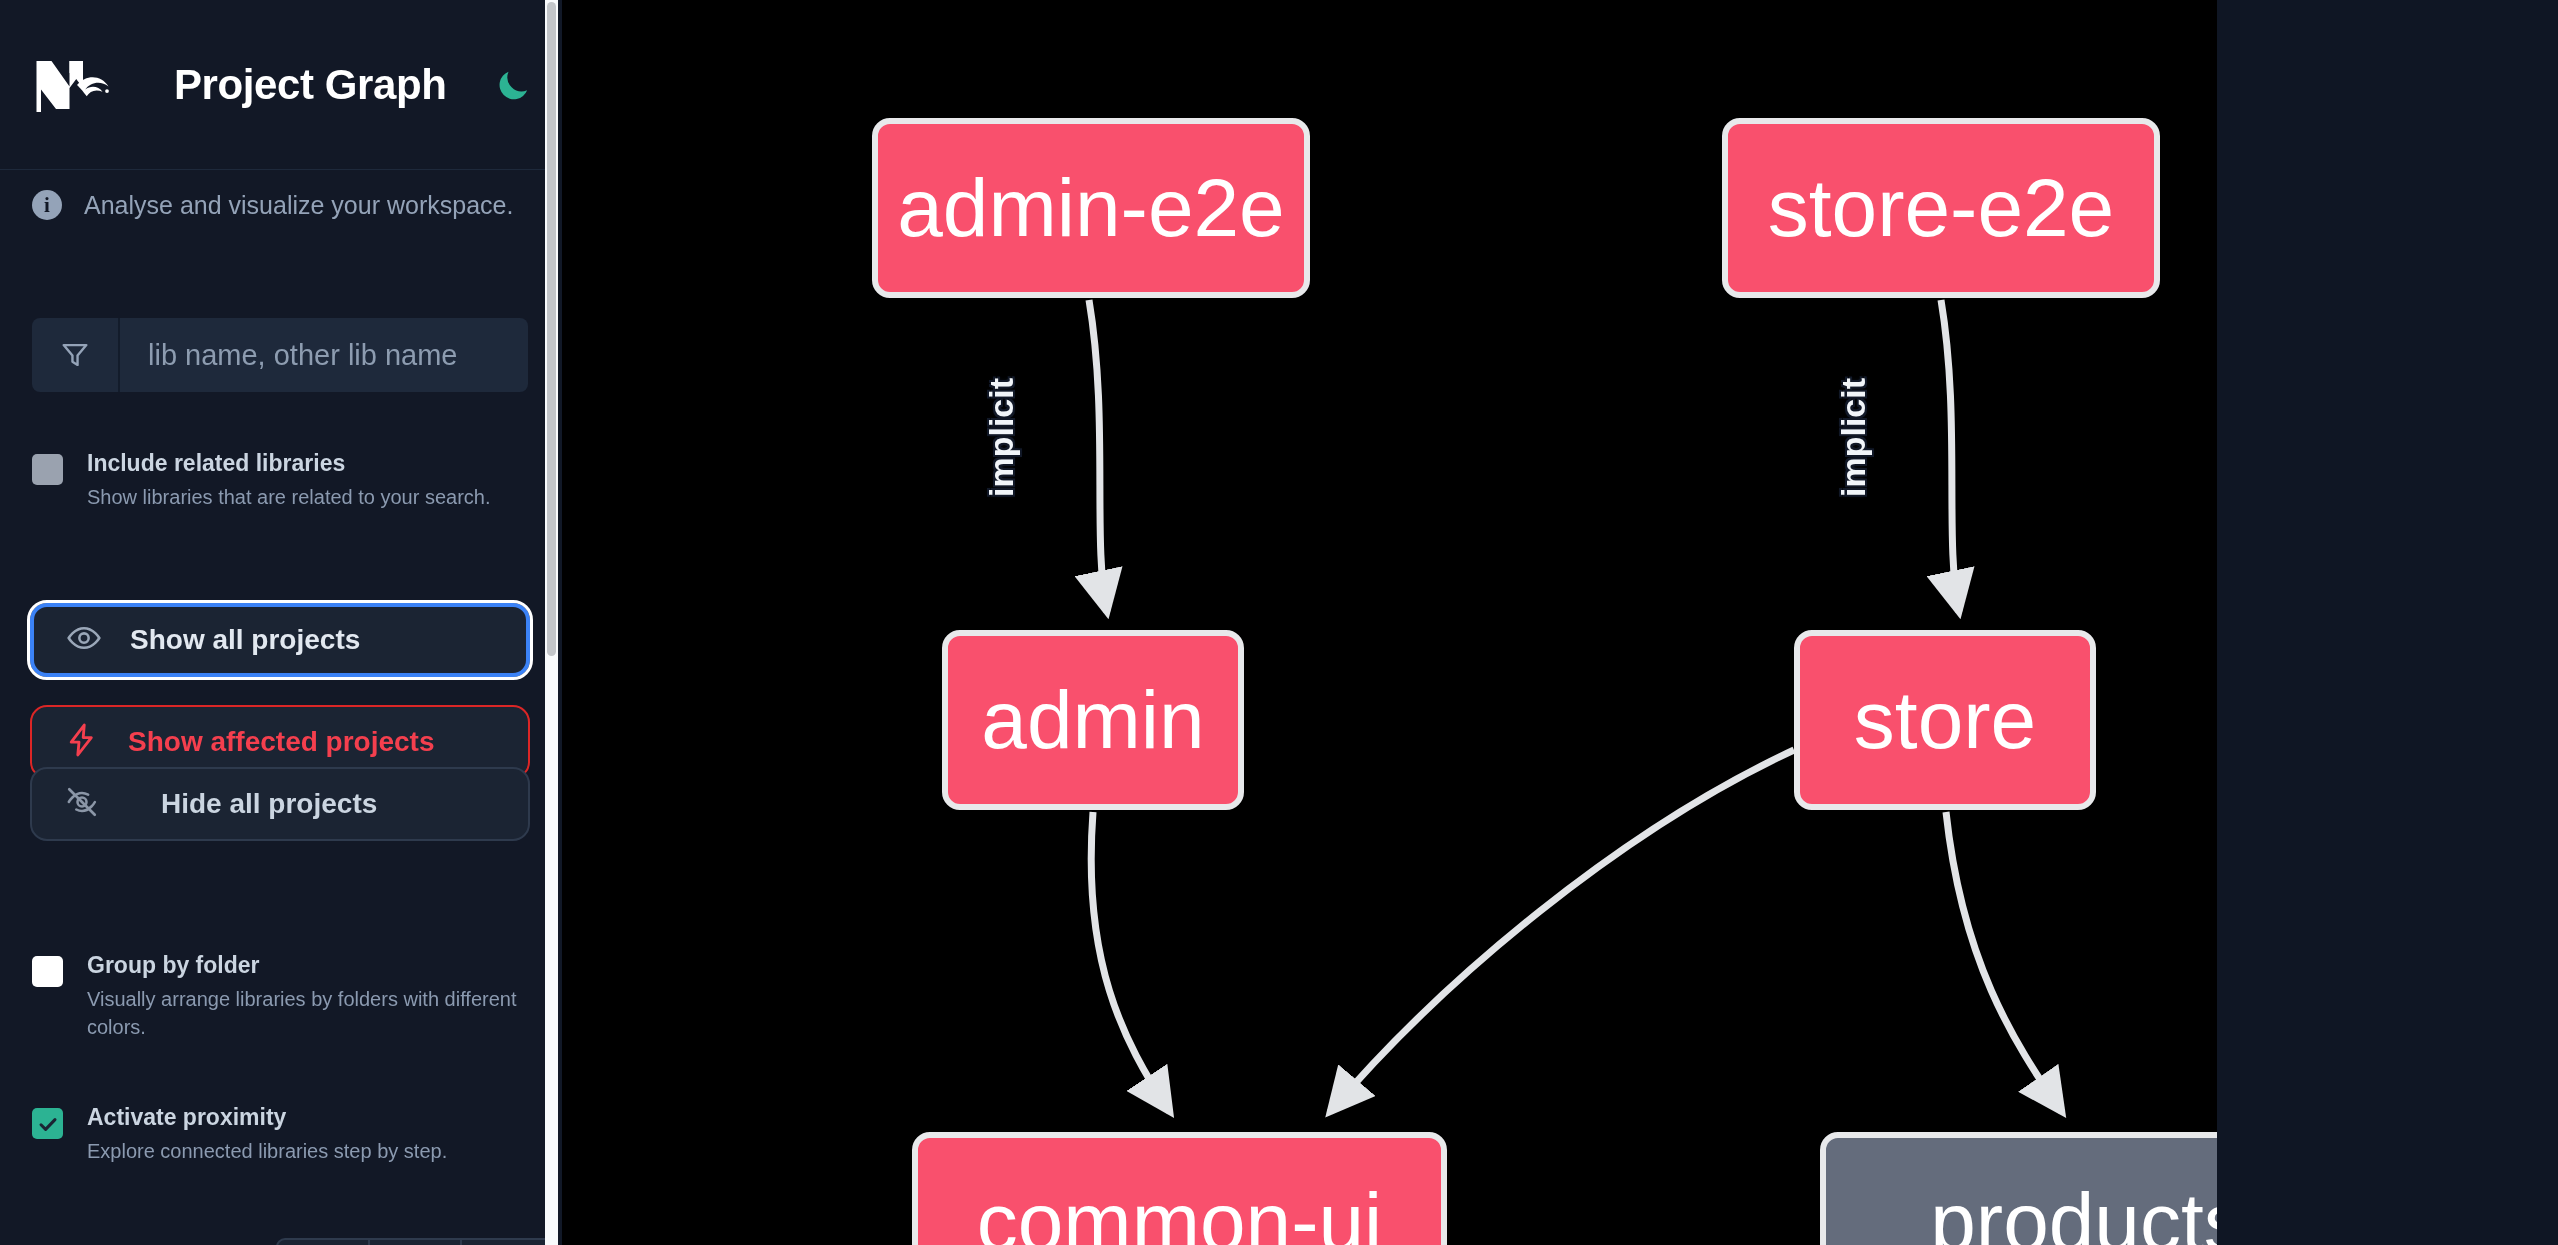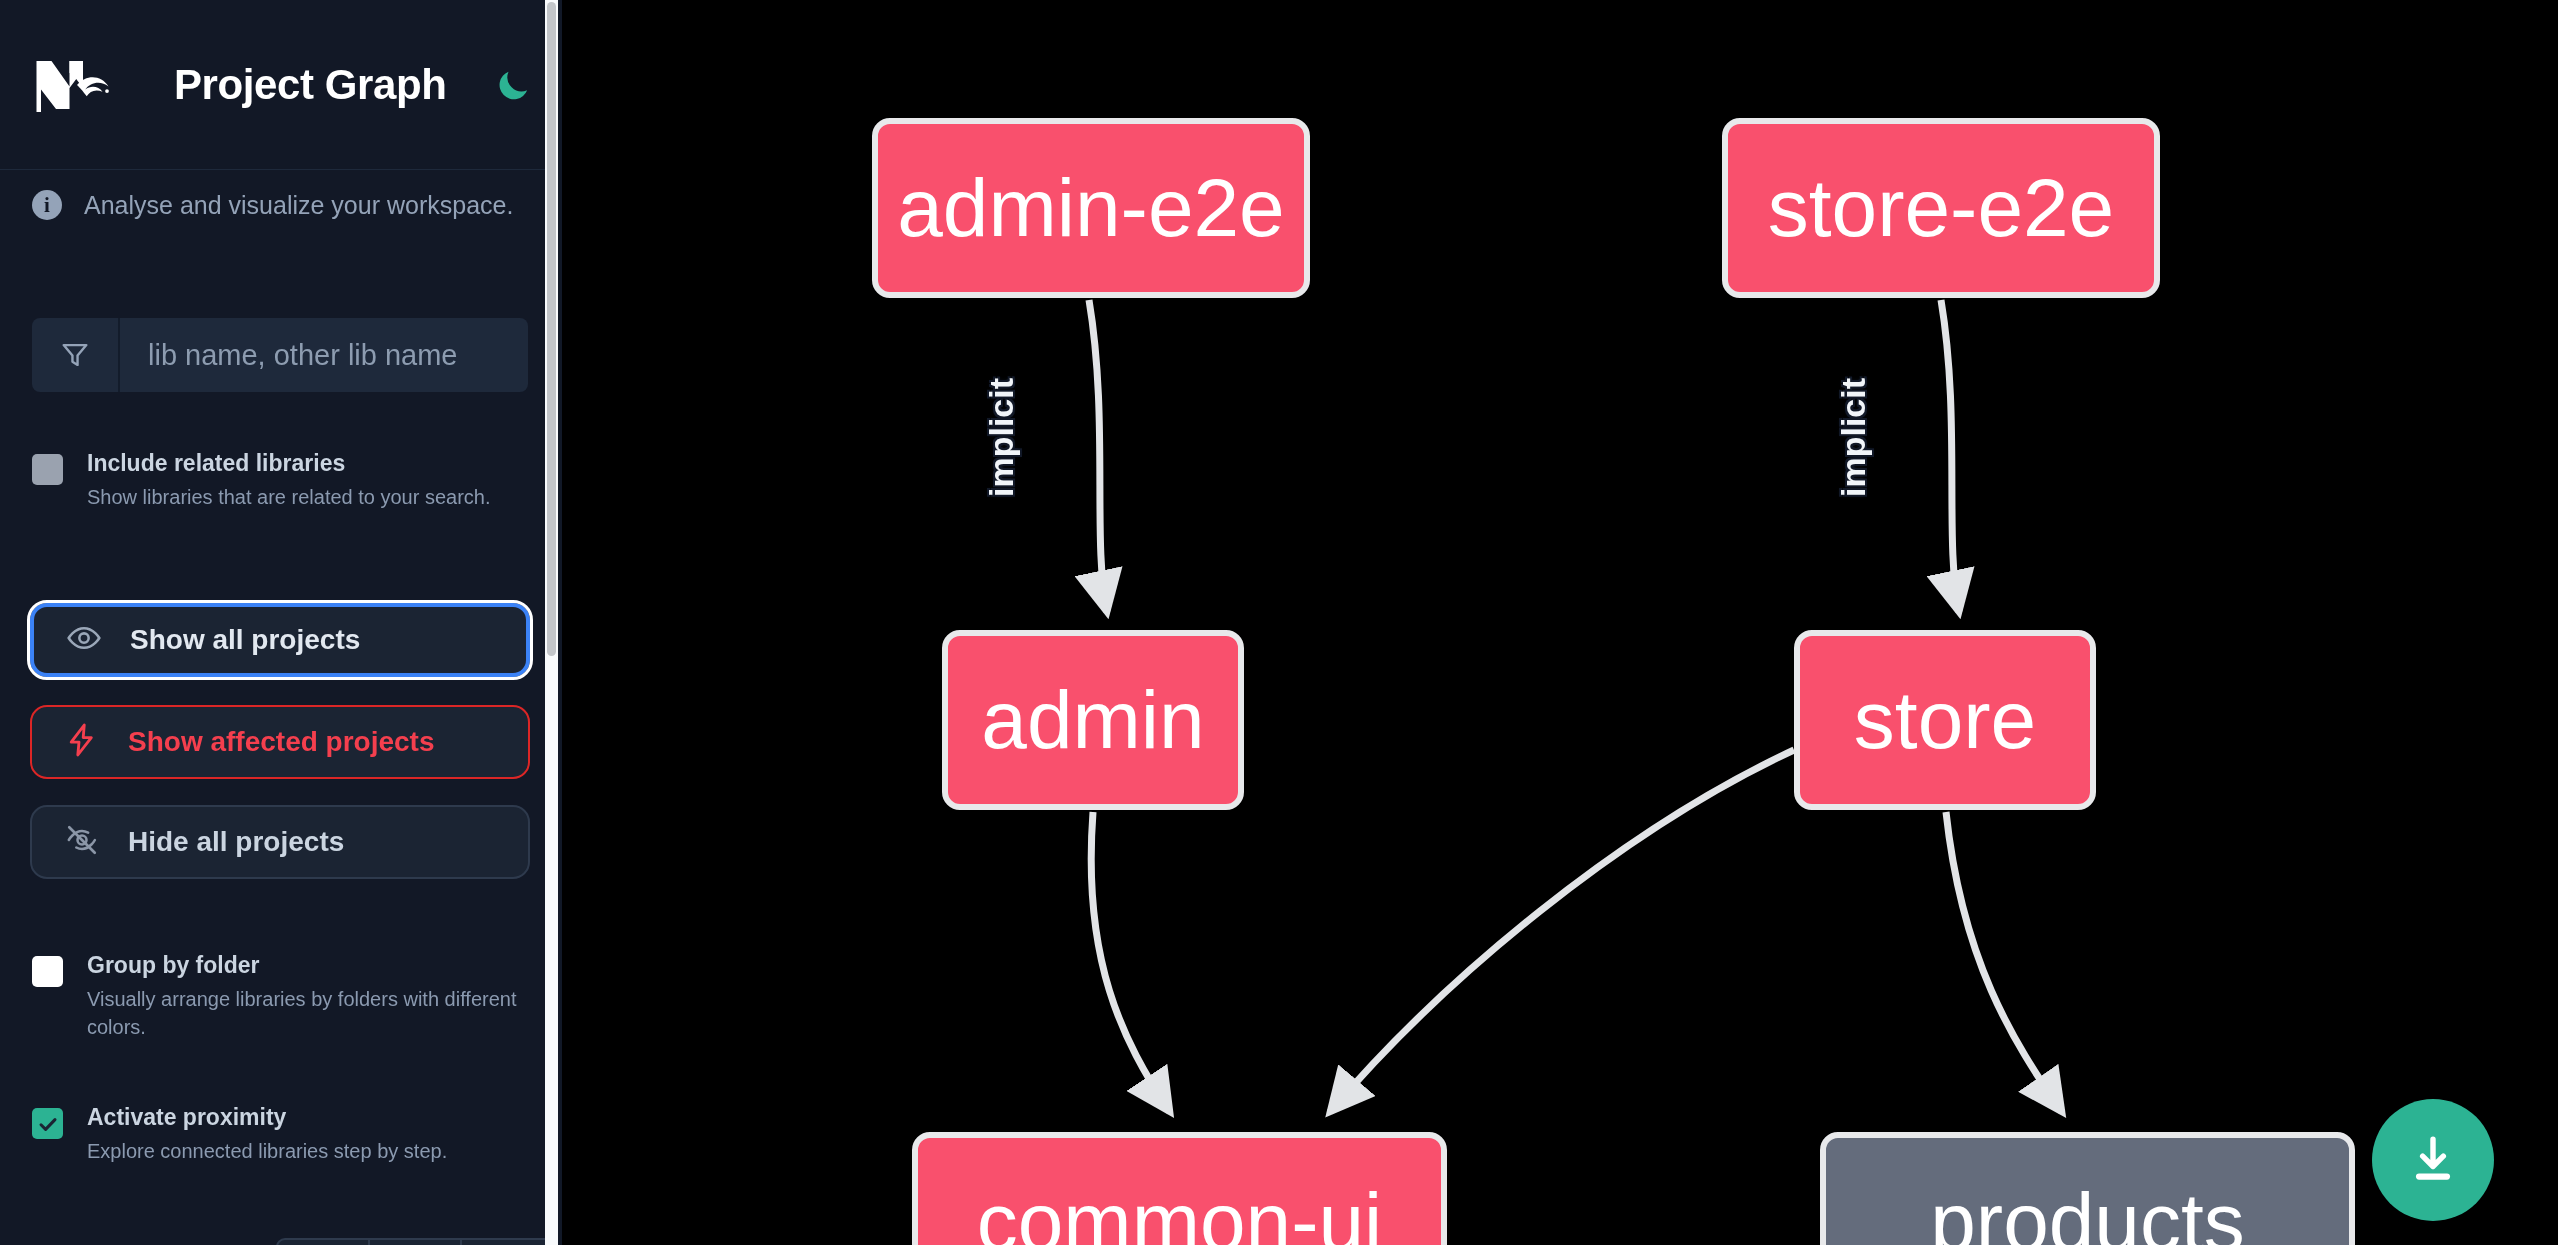--- a/index.html
+++ b/index.html
@@ -2,21 +2,21 @@
 <html><head>
 <meta charset="utf-8">
 <style>
   html, body {
     margin: 0; padding: 0;
     background: #0f1624;
     font-family: "Liberation Sans", sans-serif;
   }
   #app {
     position: relative;
-    width: 2558px;
+    width: 2217px;
     height: 1245px;
     overflow: hidden;
     background: #121826;
     text-decoration: underline;
   }
 
   
   #sidebar {
     position: absolute;
     left: 0; top: 0;
@@ -182,22 +182,23 @@
     border: 4px solid #3b82f6;
     outline: 3px solid #ffffff;
   }
   #btn-show-all .lbl { color: #e2e8f0; font-weight: 700; }
   #btn-show-affected {
     top: 705px;
     border: 2px solid #dc2626;
   }
   #btn-show-affected .lbl { color: #f43f4e; font-weight: 700; }
   #btn-hide-all {
-    top: 805px;
+    top: 767px;
     border: 2px solid #2e3a4d;
+    gap: 33px;
   }
   #btn-hide-all .lbl { color: #cbd5e1; font-weight: 700; }
 
   #row-group-folder { top: 950px; }
   #row-activity-proximity { top: 1102px; }
 
   .sb-segmented {
     position: absolute;
     left: 276px; top: 1238px;
     width: 278px; height: 40px;

